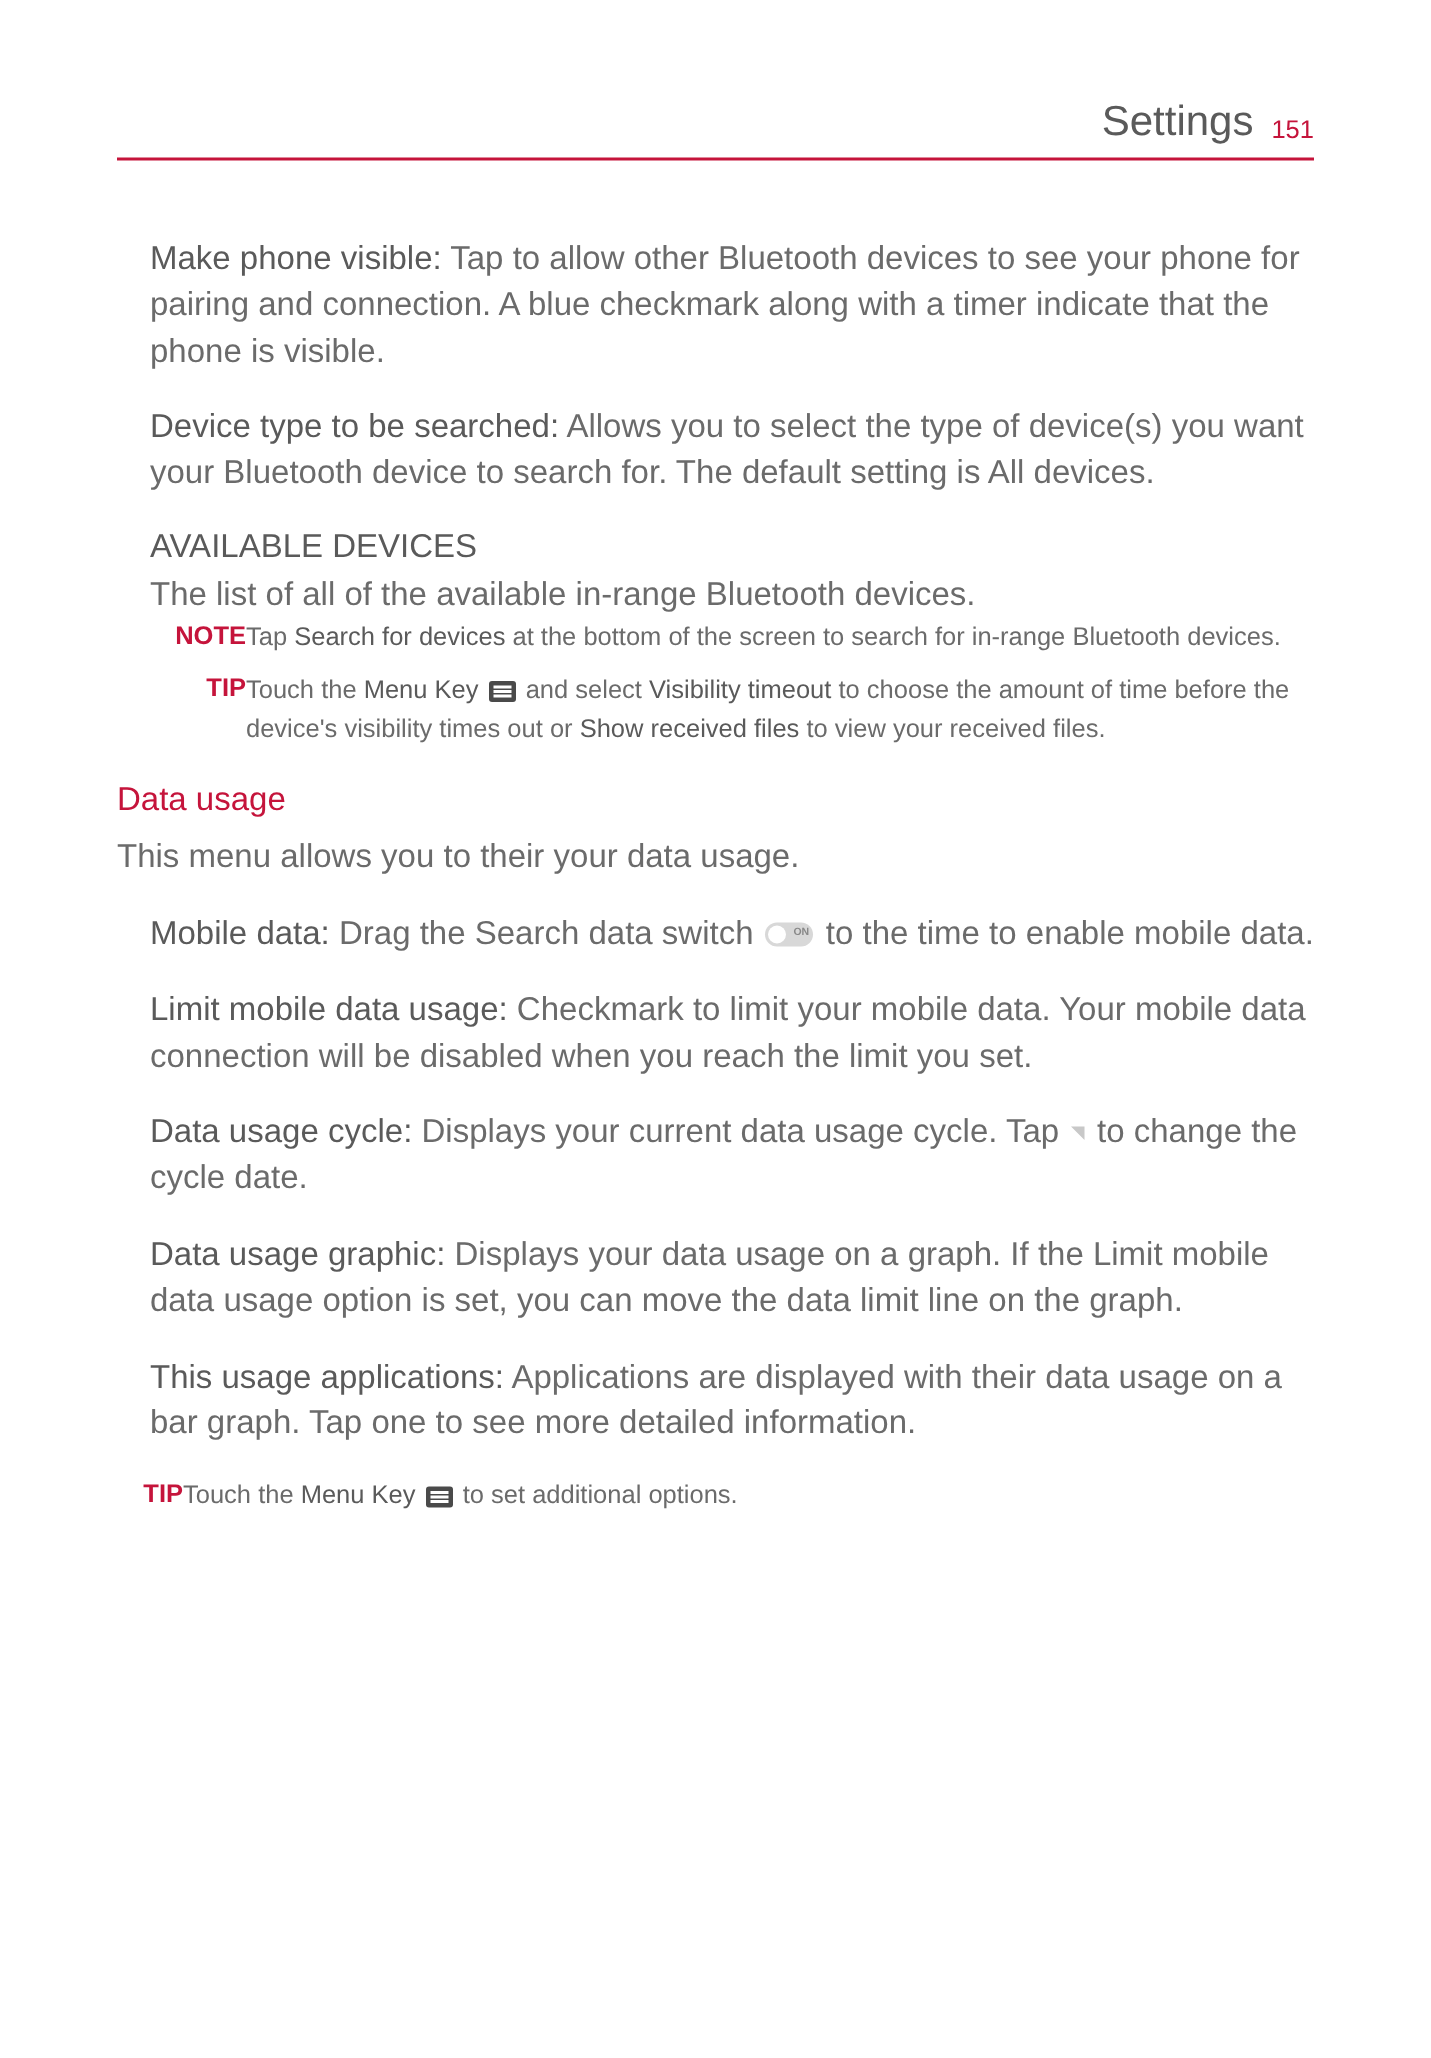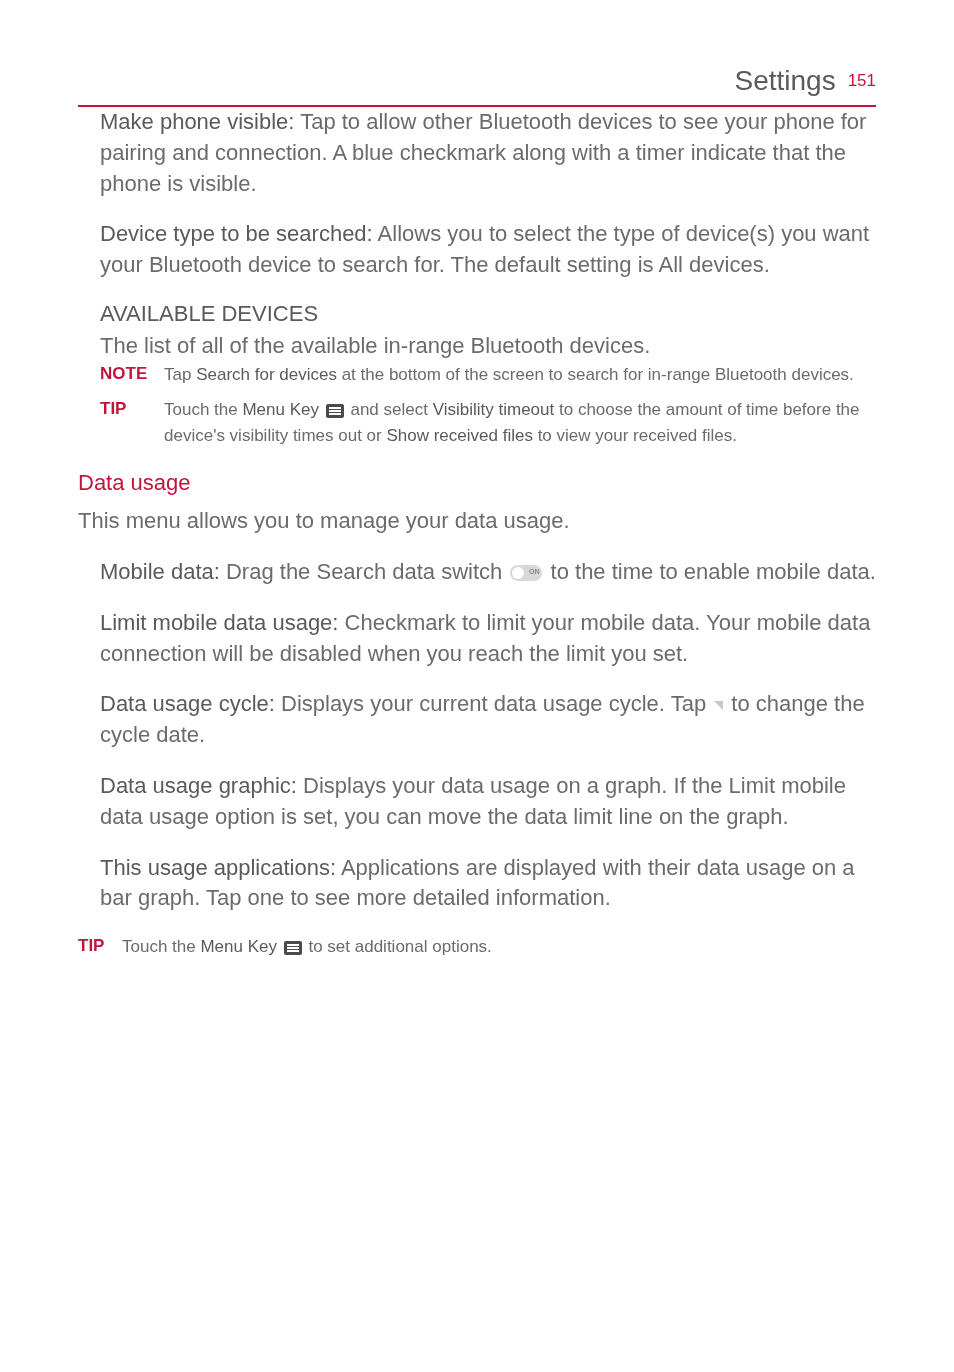--- a/index.html
+++ b/index.html
@@ -13,23 +13,24 @@
       background: #ffffff;
       font-family: "Helvetica Neue", Helvetica, Arial, sans-serif;
       color: #6b6b6b;
       font-weight: 300;
       padding: 65px 78px 78px 78px;
       position: relative;
     }
     .header {
       display: flex;
       justify-content: flex-end;
-      align-items: center;
+      align-items: flex-end;
       border-bottom: 2px solid #c5143b;
       padding-bottom: 8px;
+      margin-bottom: 50px;
     }
     .header-title {
       font-size: 28px;
       color: #5a5a5a;
       font-weight: 300;
       margin-right: 12px;
     }
     .header-page {
       font-size: 17px;
       color: #c5143b;
@@ -68,20 +69,21 @@
       margin-bottom: 10px;
       align-items: flex-start;
     }
     .note-label {
       color: #c5143b;
       font-weight: 600;
       font-size: 17px;
       width: 64px;
       flex-shrink: 0;
       padding-top: 2px;
+      text-align: right;
     }
     .note-text {
       font-size: 17px;
       line-height: 1.5;
       color: #6b6b6b;
       flex: 1;
     }
     .note-text .strong-sm {
       color: #5a5a5a;
       font-weight: 400;
@@ -188,21 +190,21 @@
 
 <div class="note-row">
   <div class="note-label">TIP</div>
   <div class="note-text">
     <span>Touch the </span><span class="strong-sm">Menu Key</span>
     <span class="menu-icon"></span><span> and select </span><span class="strong-sm">Visibility timeout</span><span> to choose the amount of time before the device's visibility times out or </span><span class="strong-sm">Show received files</span><span> to view your received files.</span>
   </div>
 </div>
 
 <div class="data-usage-heading">Data usage</div>
-<p class="para">This menu allows you to manage your data usage.</p>
+<p class="para">This menu allows you to their your data usage.</p>
 
 <p class="para indented">
   <span class="strong">Mobile data:</span><span> Drag the Search data switch </span><span class="switch-icon"></span><span> to the time to enable mobile data.</span>
 </p>
 
 <p class="para indented">
   <span class="strong">Limit mobile data usage:</span><span> Checkmark to limit your mobile data. Your mobile data connection will be disabled when you reach the limit you set.</span>
 </p>
 
 <p class="para indented">

